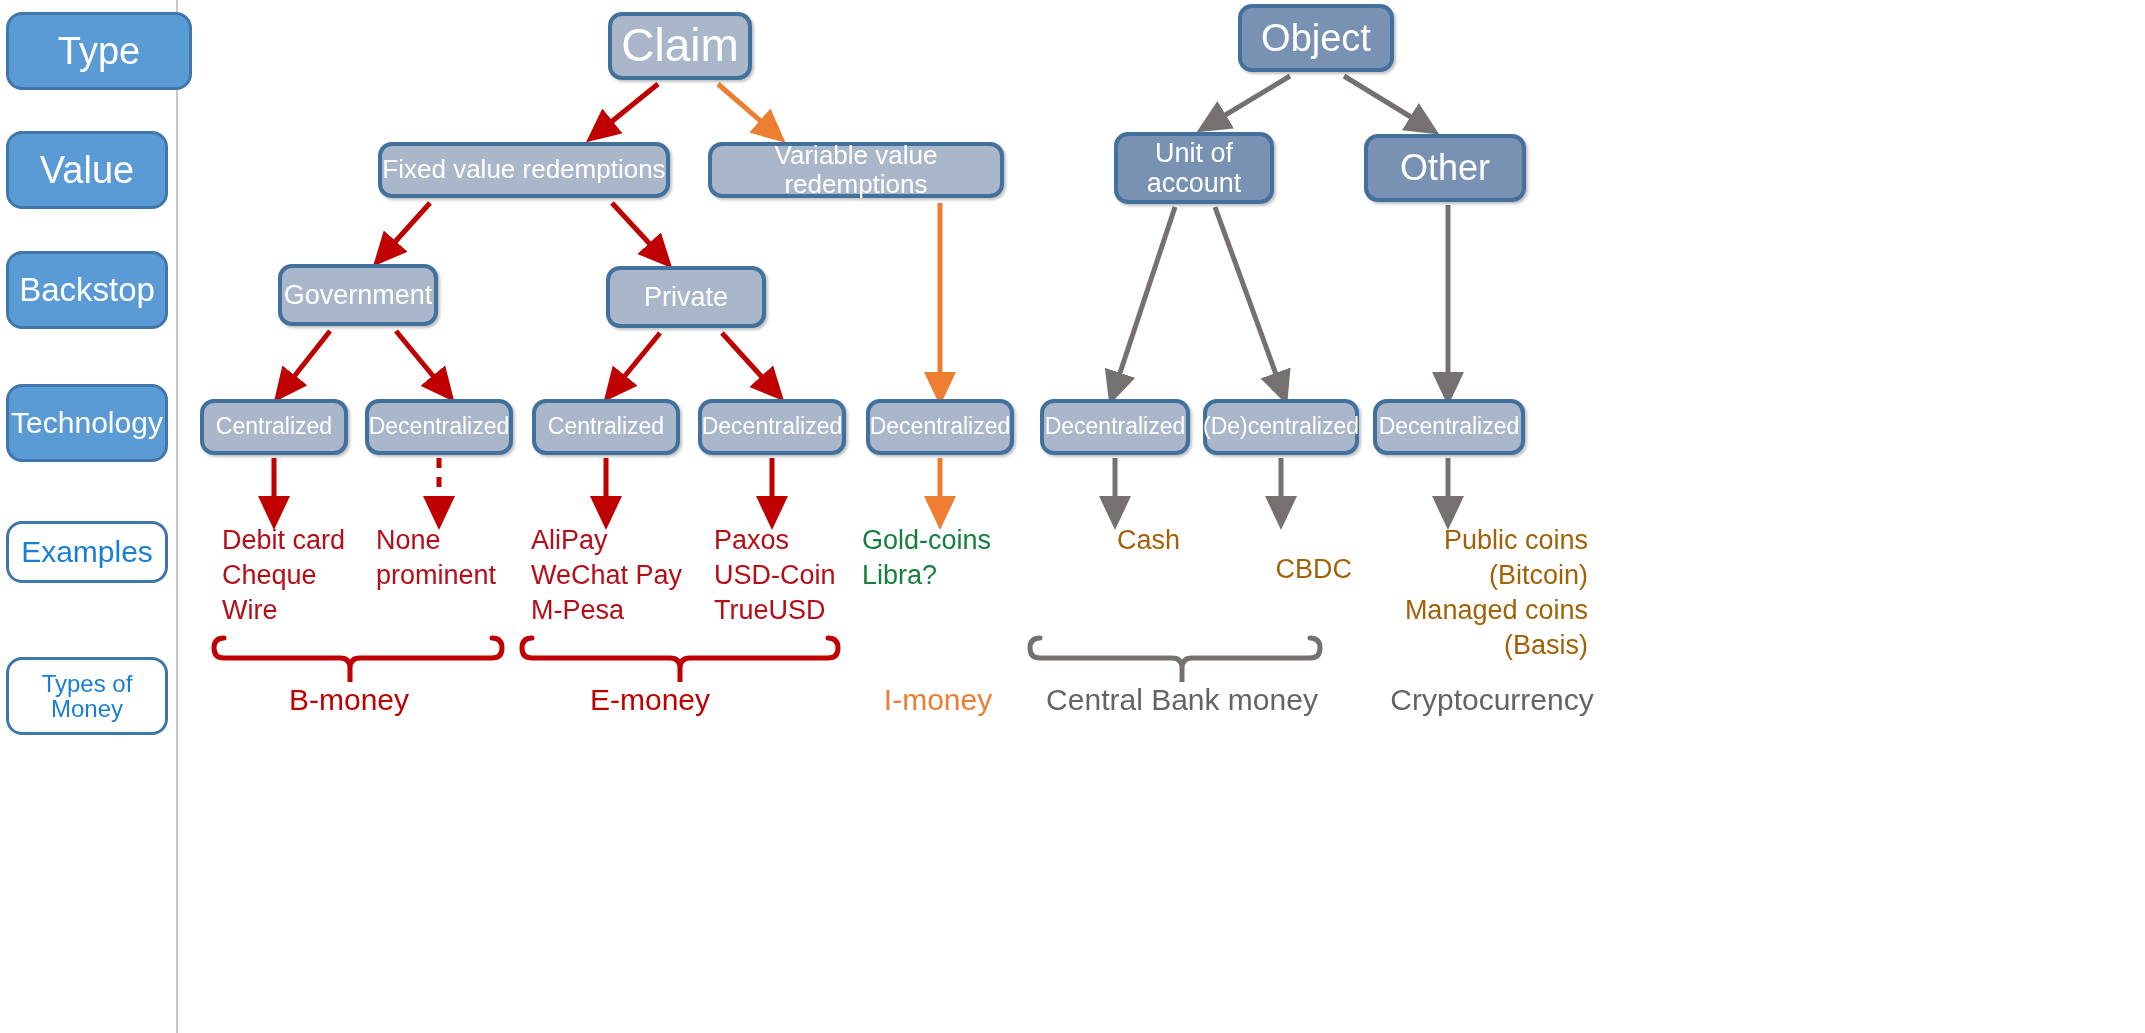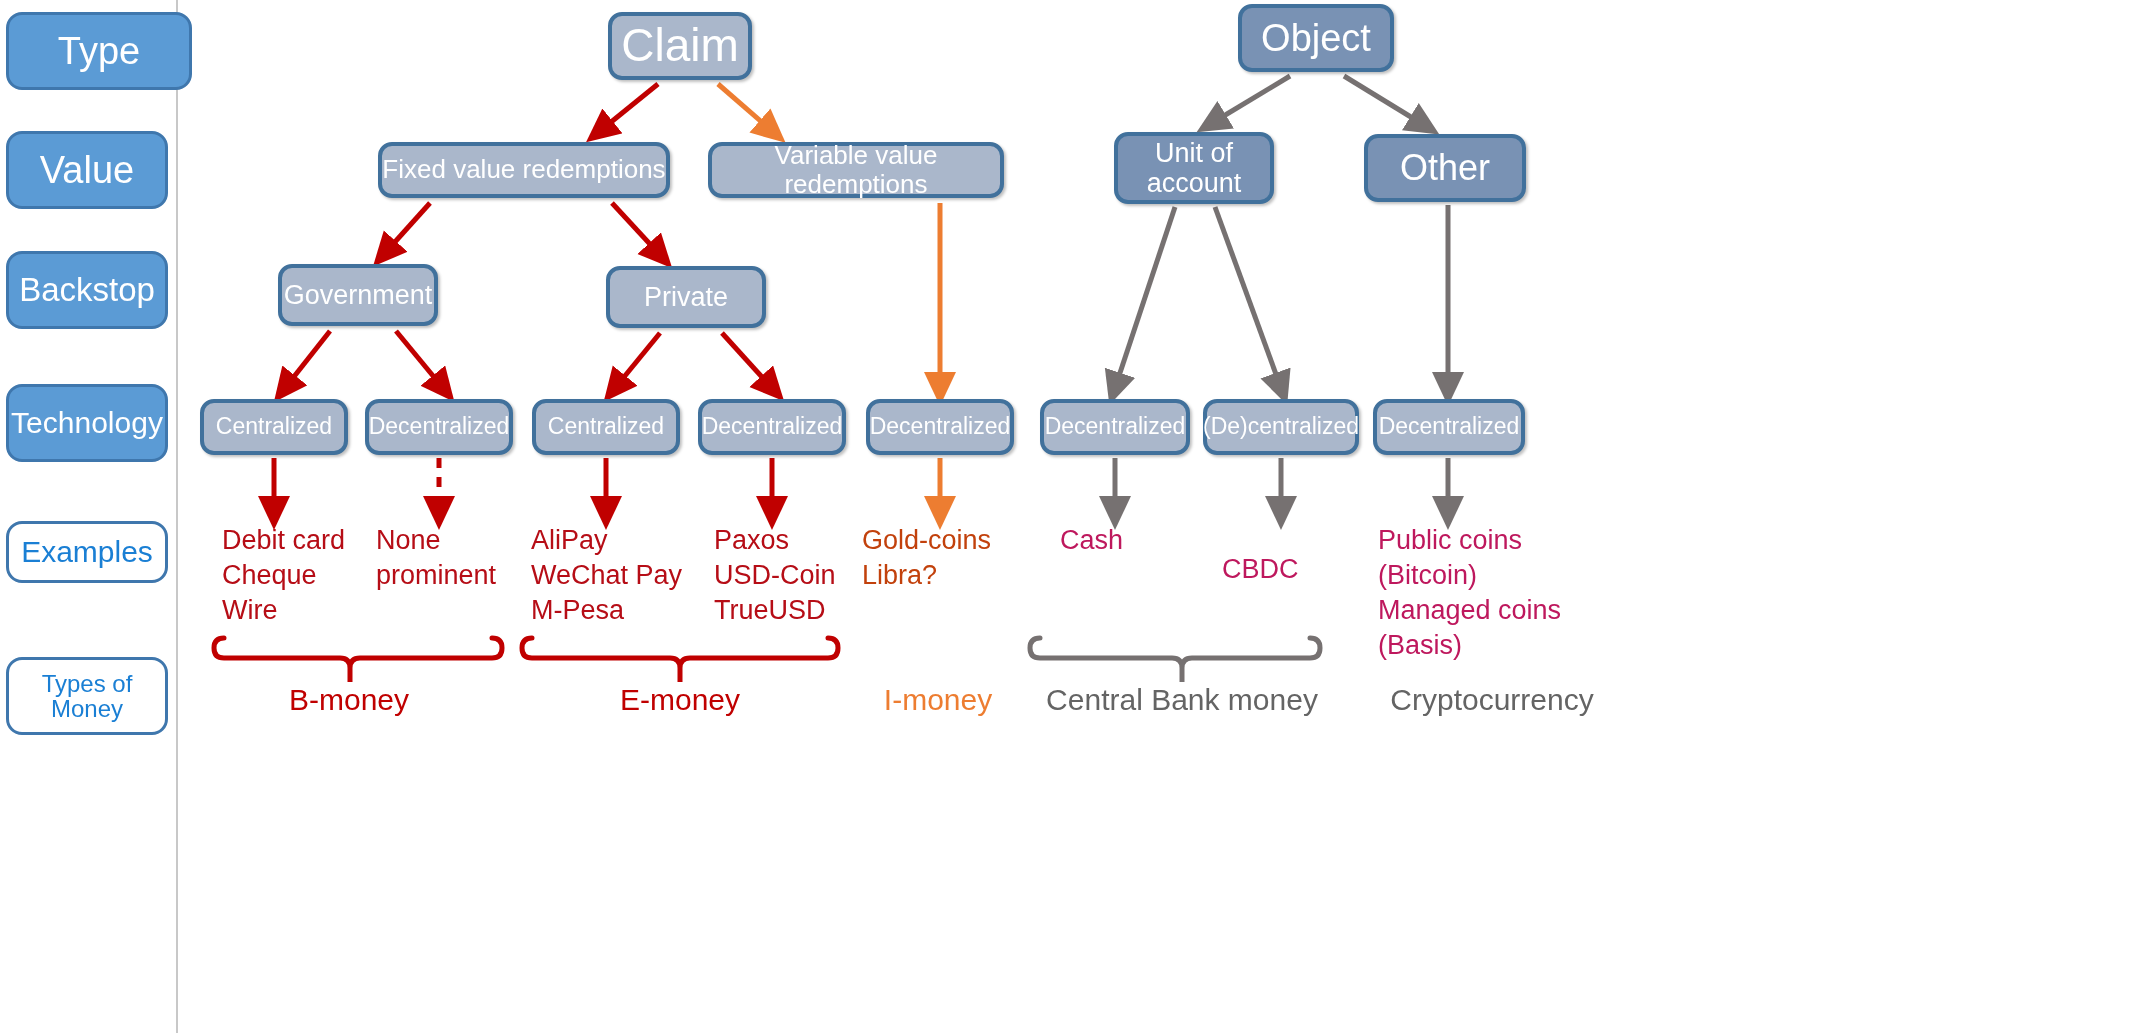--- a/index.html
+++ b/index.html
@@ -77,22 +77,22 @@
     background: #7992b4;
   }
 
   
   .examples {
     position: absolute;
     line-height: 1.30;
     white-space: pre-line;
   }
   .examples.red   { color: #b60d16; }
-  .examples.orange{ color: #c2410c; }
-  .examples.gray  { color: #be185d; }
+  .examples.orange{ color: #15803d; }
+  .examples.gray  { color: #a16207; text-align: right; }
 
   
   .cat-label {
     position: absolute;
     text-align: center;
     white-space: nowrap;
   }
   .cat-label.red    { color: #c00000; }
   .cat-label.orange { color: #ed7d31; }
   .cat-label.gray   { color: #646464; }
@@ -343,19 +343,19 @@
     <div class="examples gray" style="left:1060px;top:523px;width:120px;font-size:27px;">Cash</div>
     <div class="examples gray" style="left:1222px;top:552px;width:130px;font-size:27px;">CBDC</div>
     <div class="examples gray" style="left:1378px;top:523px;width:210px;font-size:27px;">Public coins
 (Bitcoin)
 Managed coins
 (Basis)</div>
   </div>
 
   <div>
     <div class="cat-label red" style="left:244px;top:683px;width:210px;font-size:30px;">B-money</div>
-    <div class="cat-label red" style="left:575px;top:683px;width:210px;font-size:30px;">E-money</div>
+    <div class="cat-label red" style="left:545px;top:683px;width:210px;font-size:30px;">E-money</div>
     <div class="cat-label orange" style="left:838px;top:683px;width:200px;font-size:30px;">I-money</div>
     <div class="cat-label gray" style="left:1042px;top:683px;width:280px;font-size:30px;">Central Bank money</div>
     <div class="cat-label gray" style="left:1372px;top:683px;width:240px;font-size:30px;">Cryptocurrency</div>
   </div>
 
 </div>
 
 </body></html>

